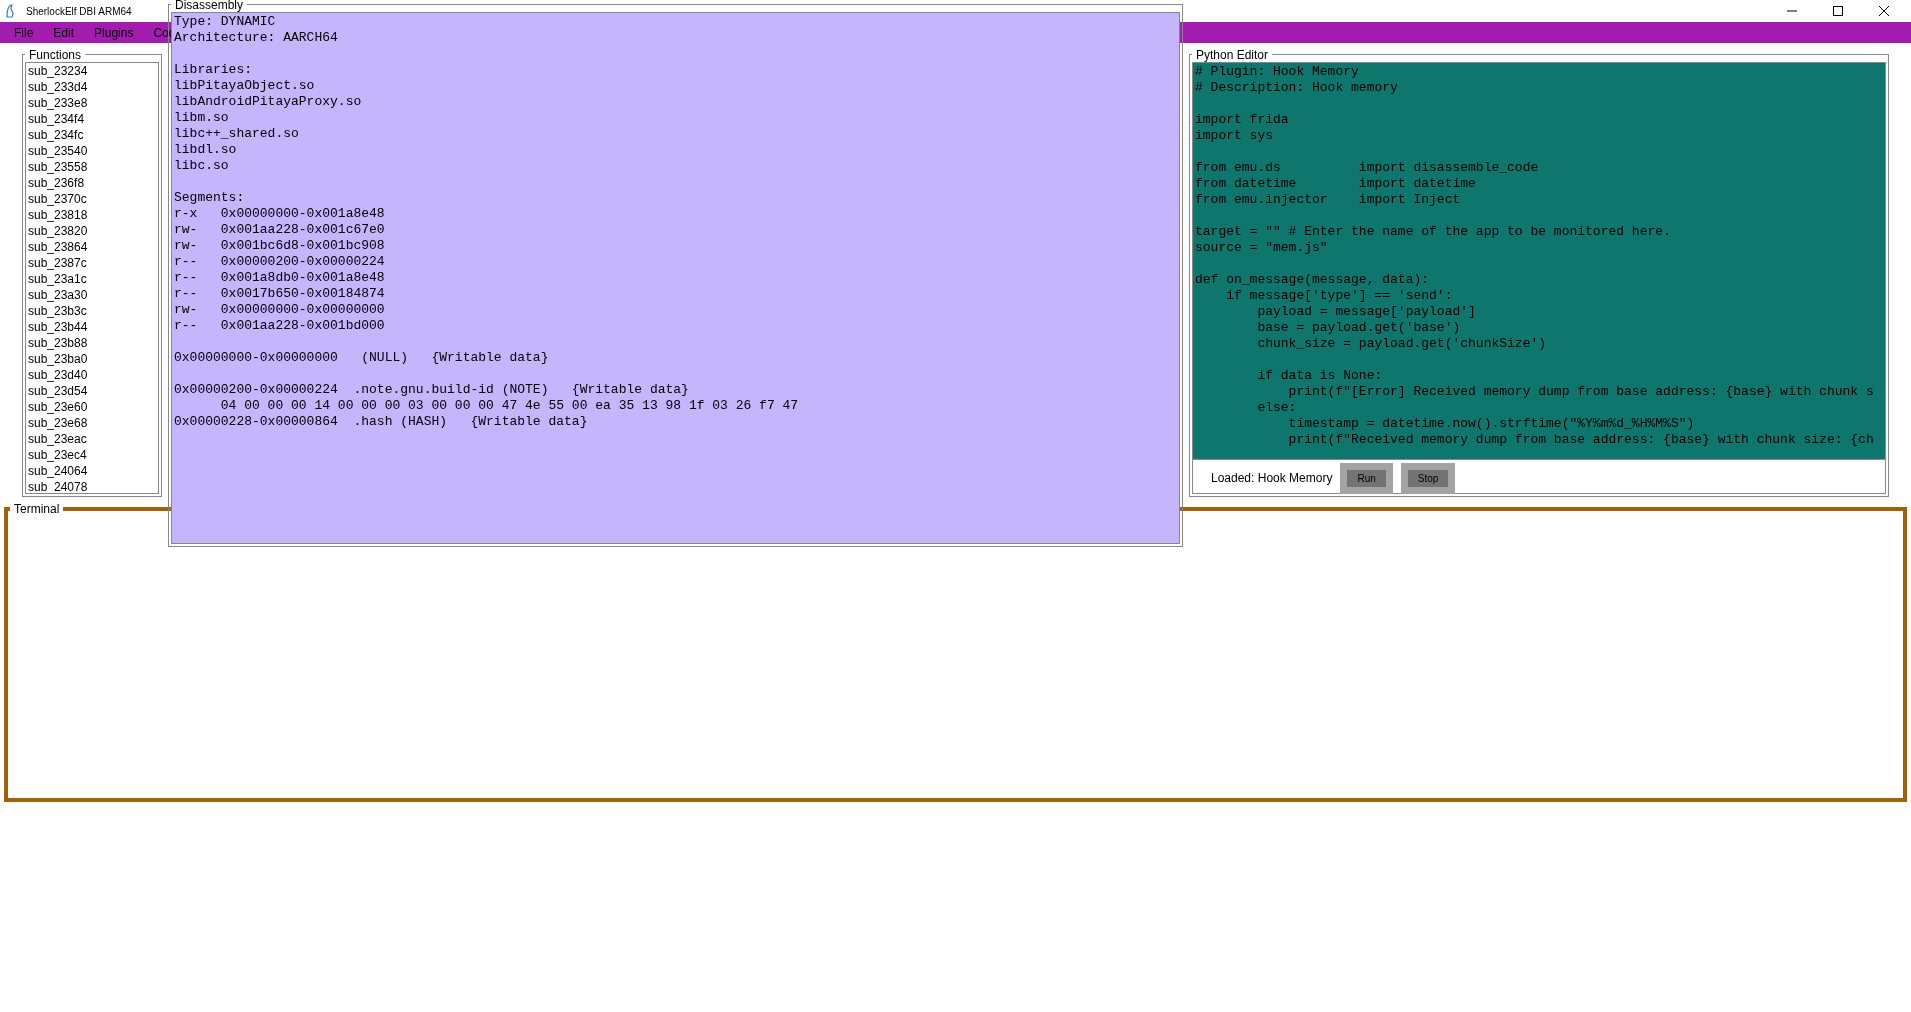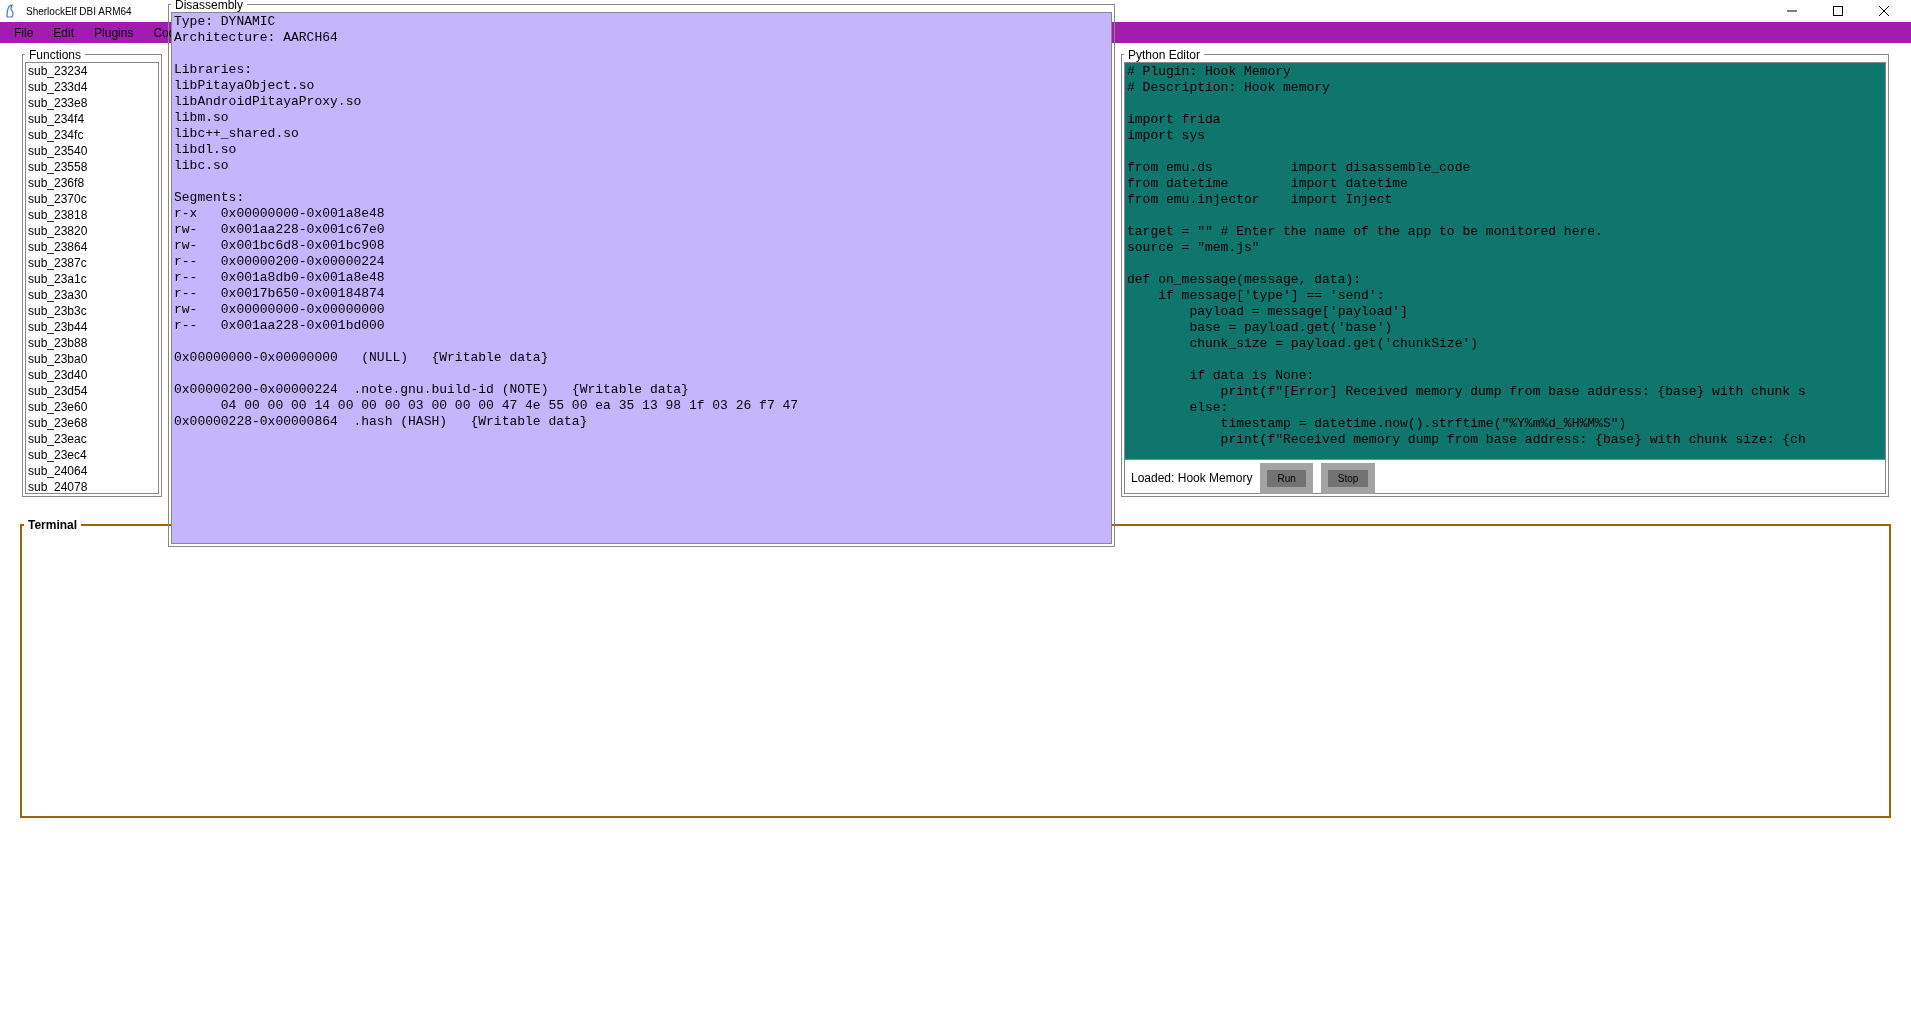--- a/index.html
+++ b/index.html
@@ -61,21 +61,21 @@
       min-width: 0;
       position: relative;
     }
     fieldset.panel > legend {
       font-size: 12px;
       padding: 0 4px;
       margin-left: 2px;
     }
     .panel-functions { width: 140px; flex-shrink: 0; }
     .panel-disasm { flex: 1; }
-    .panel-editor { width: 768px; flex-shrink: 0; }
+    .panel-editor { width: 700px; flex-shrink: 0; }
 
     .listbox {
       border: 1px solid #888;
       background: #fff;
       height: 432px;
       overflow-y: scroll;
       overflow-x: hidden;
       font-size: 12px;
       line-height: 16px;
       margin: 0 2px 2px 2px;
@@ -118,37 +118,36 @@
     }
     .editor-bar {
       display: flex;
       align-items: center;
       gap: 8px;
       padding: 4px 2px 0 2px;
       border: 1px solid #888;
       border-top: none;
       height: 34px;
     }
-    .editor-bar .status { font-size: 12px; padding-left: 4px; }
+    .editor-bar .status { font-size: 12px; padding-left: 4px; margin-left: 12px; }
     .editor-bar button {
       font-size: 10px;
       padding: 3px 10px;
       border: 7px solid #a3a3a3;
       background: #737373;
       cursor: pointer;
     }
 
     .terminal-area {
       padding: 0 2px;
     }
     fieldset.terminal {
-      border: 2px solid #a16207;
-      margin: 18px;
+      border: 4px solid #a16207;
+      margin: 2px;
       height: 300px;
-      font-weight: bold;
     }
     fieldset.terminal > legend {
       font-size: 12px;
       padding: 0 4px;
       margin-left: 2px;
     }
     .terminal-body {
       height: 275px;
       overflow-y: scroll;
       font-family: 'Courier New', monospace;

